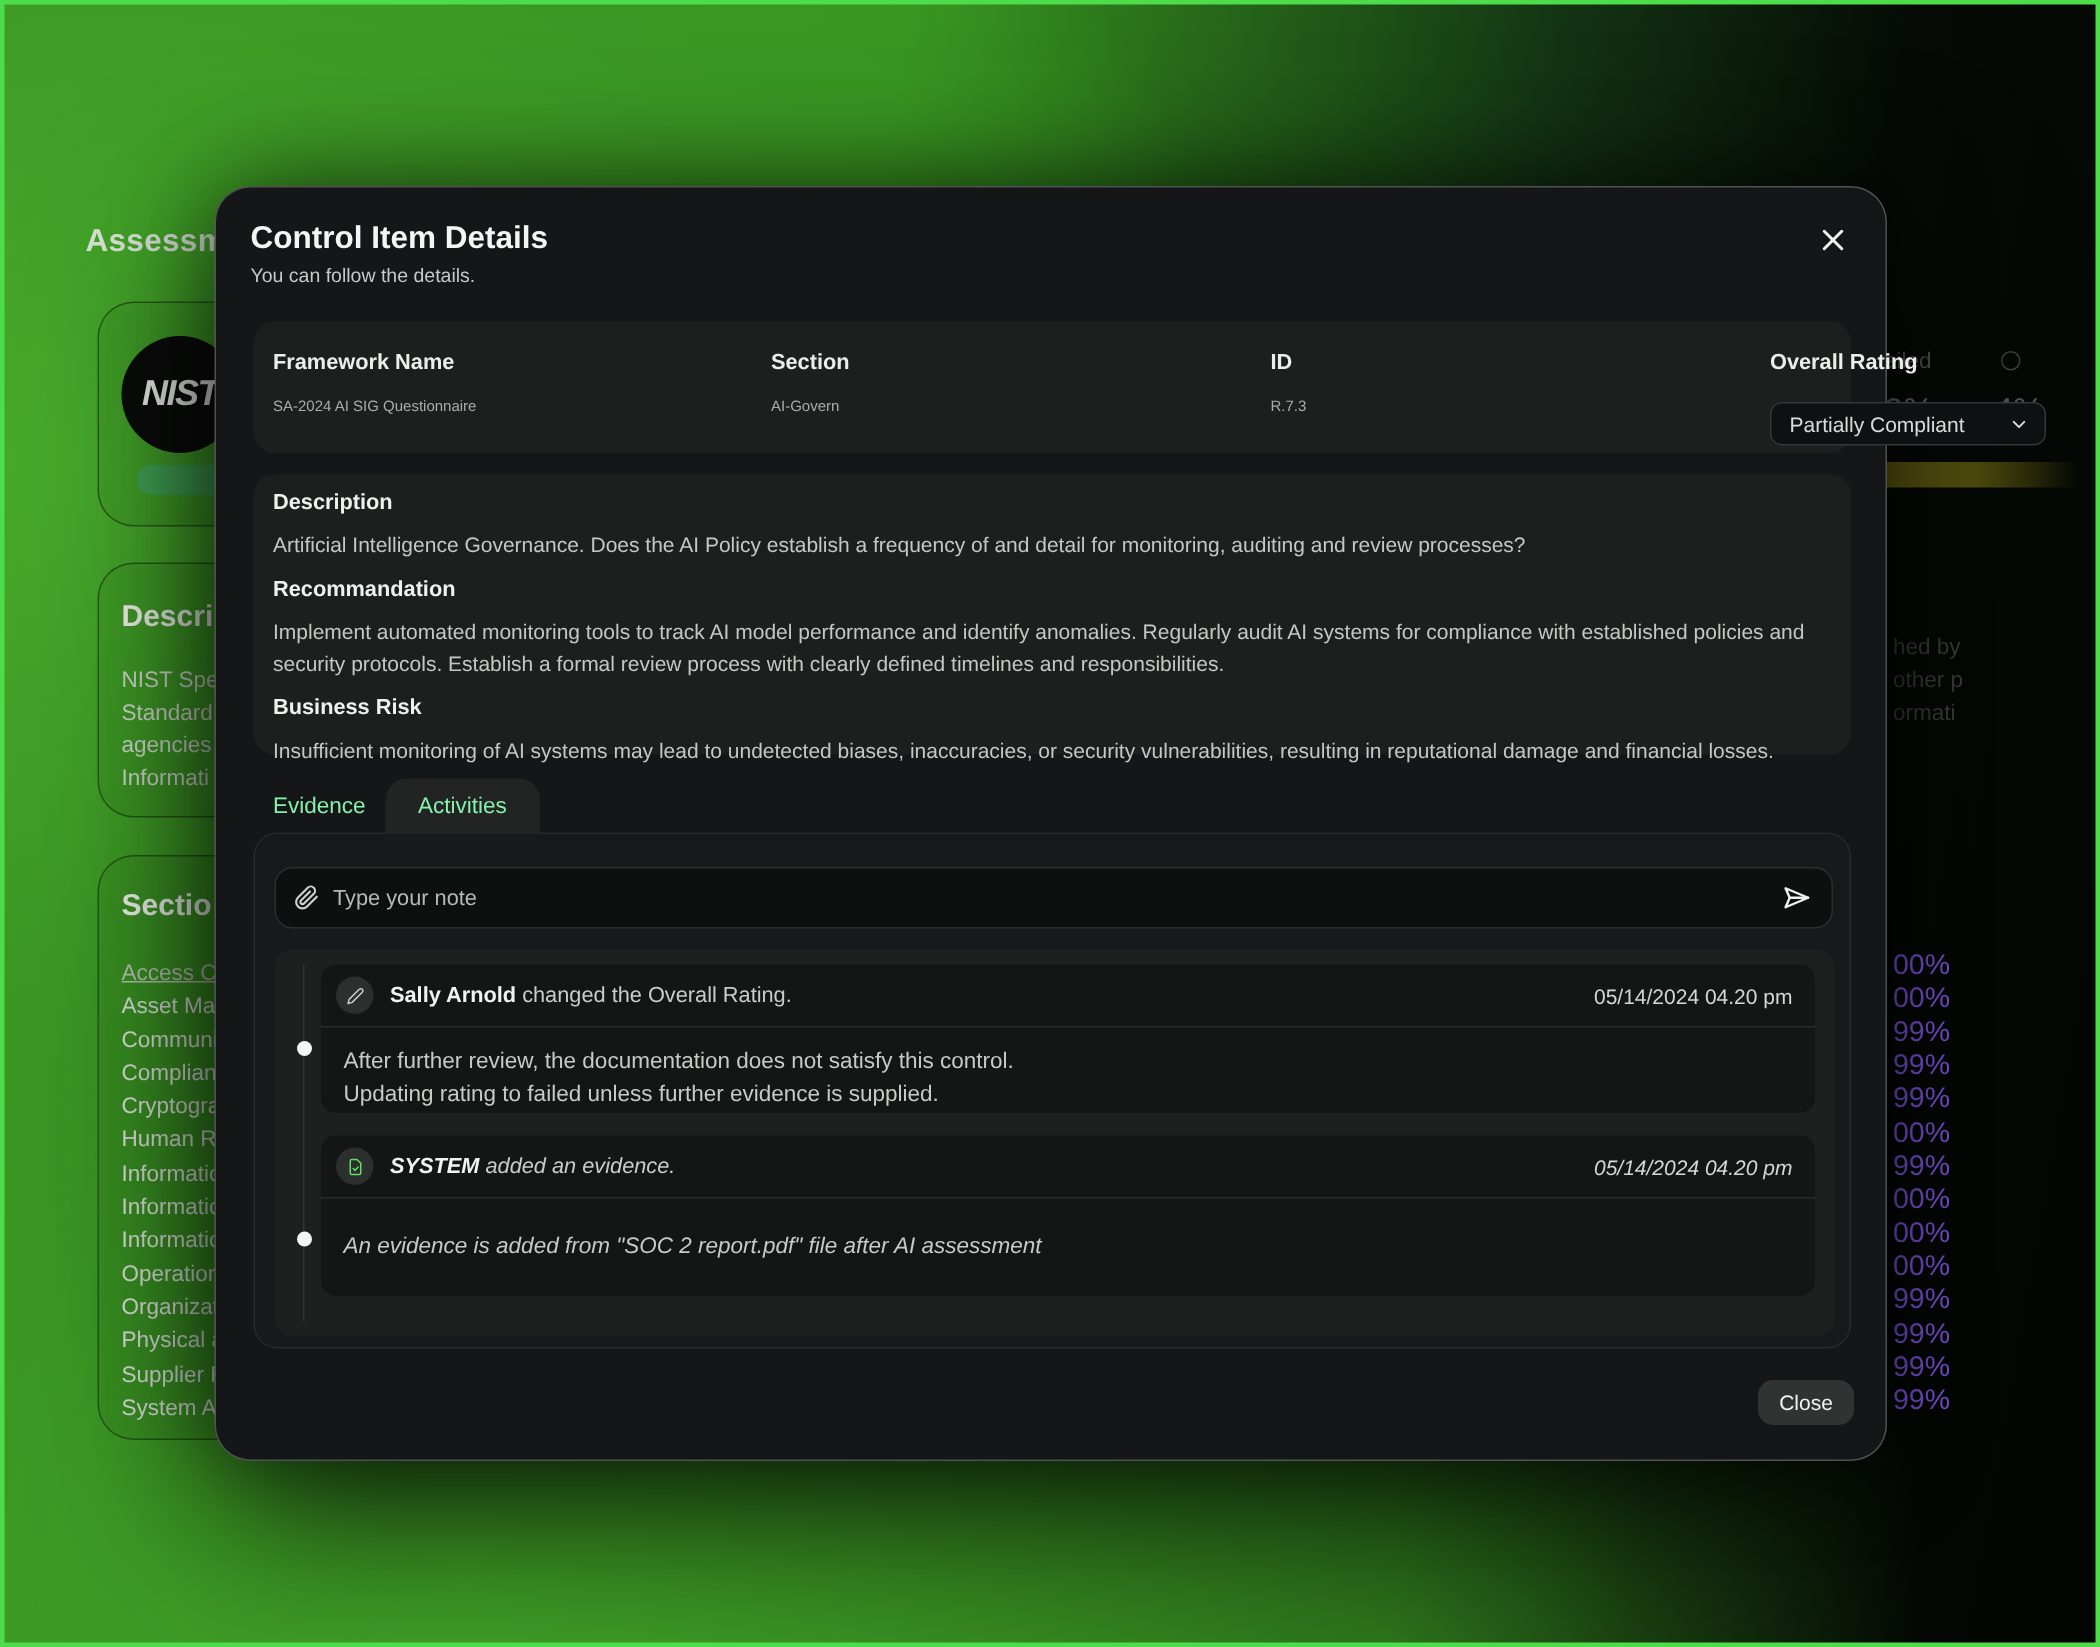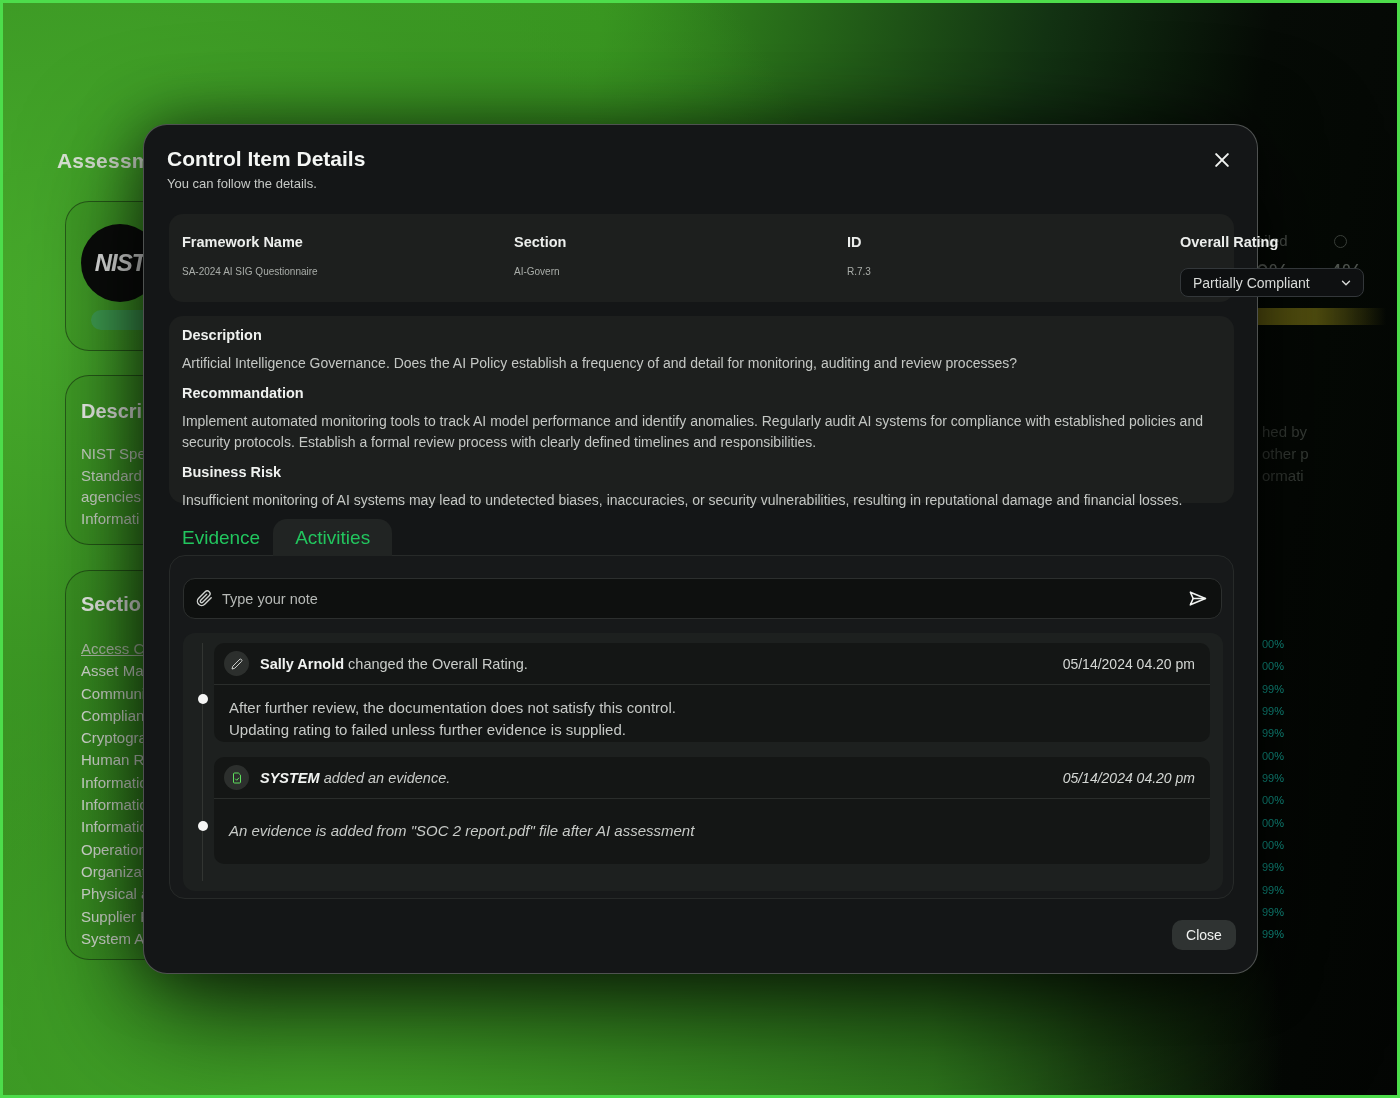--- a/index.html
+++ b/index.html
@@ -32,21 +32,21 @@
   .bg-section-items div:first-child { text-decoration:underline; color:#b9c7b2; }
 
   .bg-right-stats { left:1256px; top:232px; color:#5a605a; }
   .stat-label-frag { font-size:15px; color:#565c56; }
   .stat-icon { display:inline-block; width:13px; height:13px; border-radius:50%; border:1.5px solid #3c423c; vertical-align:-2px; margin-left:46px; }
   .stat-values { margin-top:10px; font-size:23px; color:#6a716a; }
   .stat-values span + span { margin-left:40px; color:#525852; }
   .bg-yellow-bar { left:1258px; top:308px; width:128px; height:17px;
     background:linear-gradient(90deg,#6e6813 0%, #565310 45%, rgba(40,38,6,0) 100%); }
   .bg-right-frags { left:1262px; top:421px; font-size:15px; line-height:22px; color:#3e443e; }
-  .bg-right-pcts { left:1262px; top:633px; font-size:11px; line-height:22.35px; color:#14b8a6; }
+  .bg-right-pcts { left:1262px; top:633px; font-size:19px; line-height:22.35px; color:#8b5cf6; }
 
   
   .modal { position:absolute; left:143px; top:124px; width:1115px; height:850px; z-index:10;
     background:#141617; border:1px solid rgba(190,195,190,.35); border-radius:24px;
     box-shadow:0 40px 120px rgba(0,0,0,.75), 0 0 60px rgba(0,0,0,.5); color:#e8eae8; }
   .modal-title { position:absolute; left:23px; top:22px; font-size:21px; font-weight:700; color:#f4f6f4; }
   .modal-subtitle { position:absolute; left:23px; top:51px; font-size:13px; color:#c6c9c6; }
   .close-x { position:absolute; right:22px; top:22px; width:26px; height:26px; cursor:pointer;
     display:flex; align-items:center; justify-content:center; }
 
@@ -57,21 +57,21 @@
   .rating-select { margin-top:18px; width:184px; height:29px; background:#0e1011; border:1px solid #33373a;
     border-radius:8px; display:flex; align-items:center; justify-content:space-between; padding:0 10px 0 12px;
     font-size:14px; color:#d9dbd9; cursor:pointer; }
 
   .details-card { position:absolute; left:25px; top:191px; width:1065px; height:187px; background:#1d1f1e;
     border-radius:14px; padding:11px 14px 0 13px; }
   .details-card h3 { font-size:14.5px; font-weight:600; color:#eff1ef; margin-bottom:10px; }
   .details-card p { font-size:14px; line-height:21px; color:#c4c7c4; margin-bottom:11px; }
 
   .tabs-row { position:absolute; left:25px; top:394px; height:37px; display:flex; align-items:center; }
-  .tab { font-size:19px; color:#22c55e; cursor:pointer; }
+  .tab { font-size:15px; color:#86efac; cursor:pointer; }
   .tab-evidence { padding:0 13px 0 13px; }
   .tab-activities { background:#212423; border-radius:14px 14px 0 0; height:37px; padding:0 22px;
     display:flex; align-items:center; position:relative; z-index:3; }
 
   .activities-panel { position:absolute; left:25px; top:430px; width:1065px; height:344px;
     background:#17191a; border:1px solid #272a29; border-radius:16px; }
   .note-input { position:absolute; left:13px; top:22px; width:1039px; height:41px; background:#0e100f;
     border:1px solid #2c2f2e; border-radius:12px; display:flex; align-items:center; padding:0 14px 0 12px; }
   .note-input input { flex:1; background:transparent; border:none; outline:none; color:#cfd2cf;
     font-size:14.5px; font-family:"Liberation Sans",sans-serif; margin-left:9px; }

